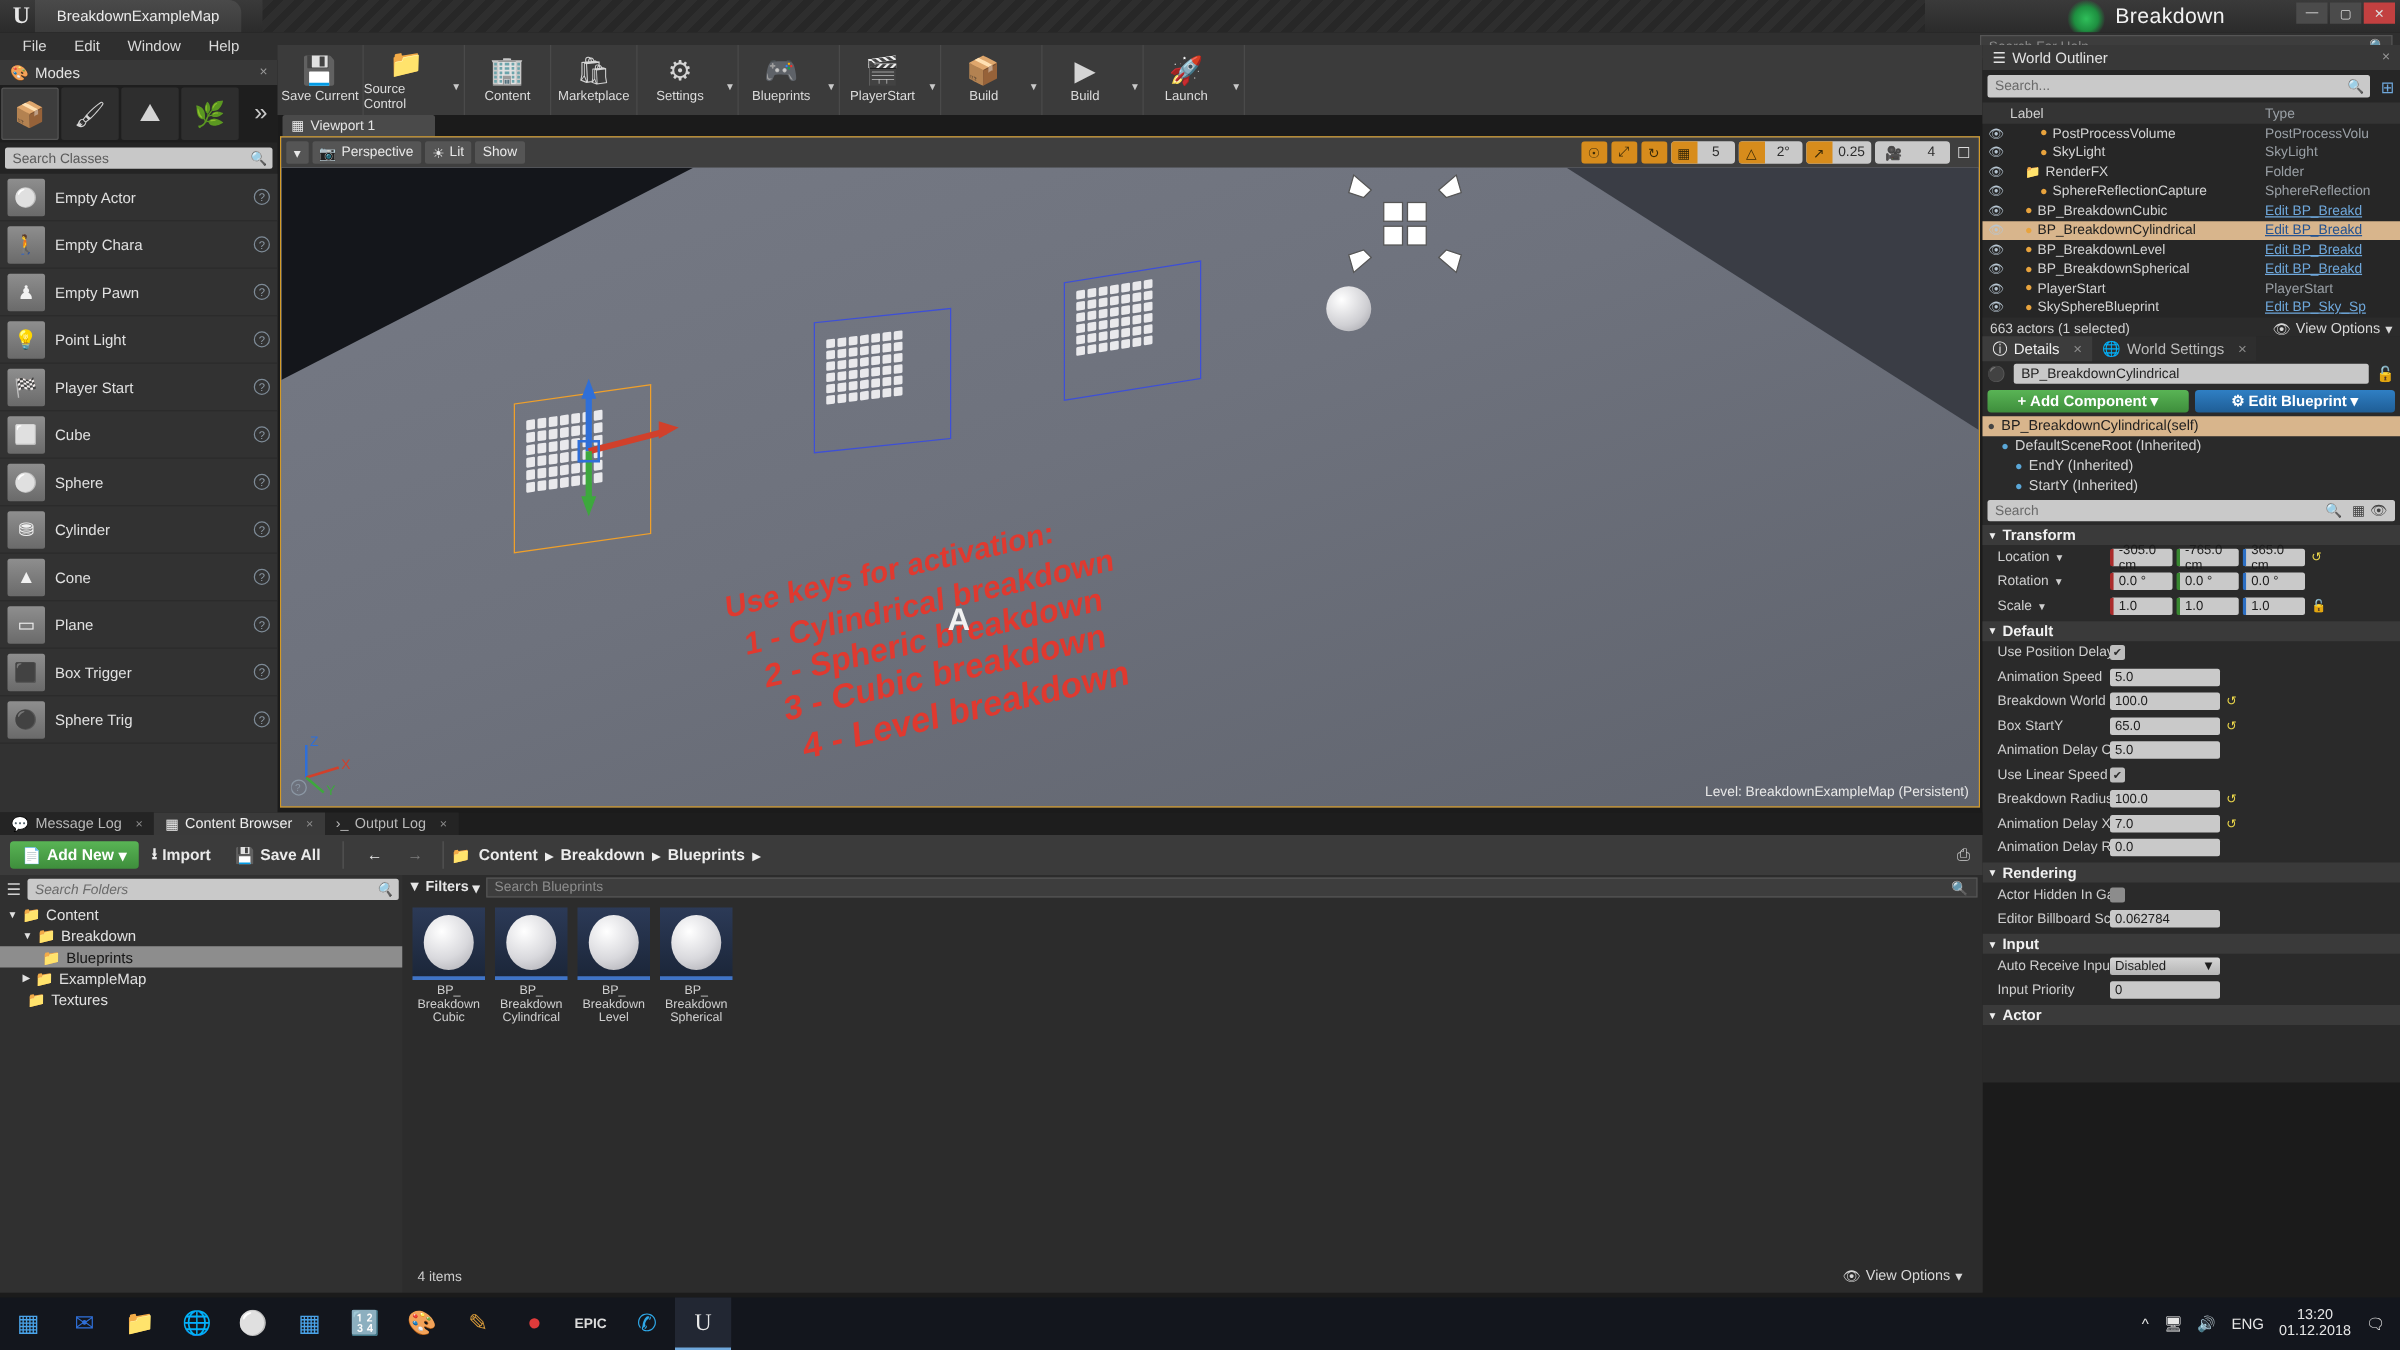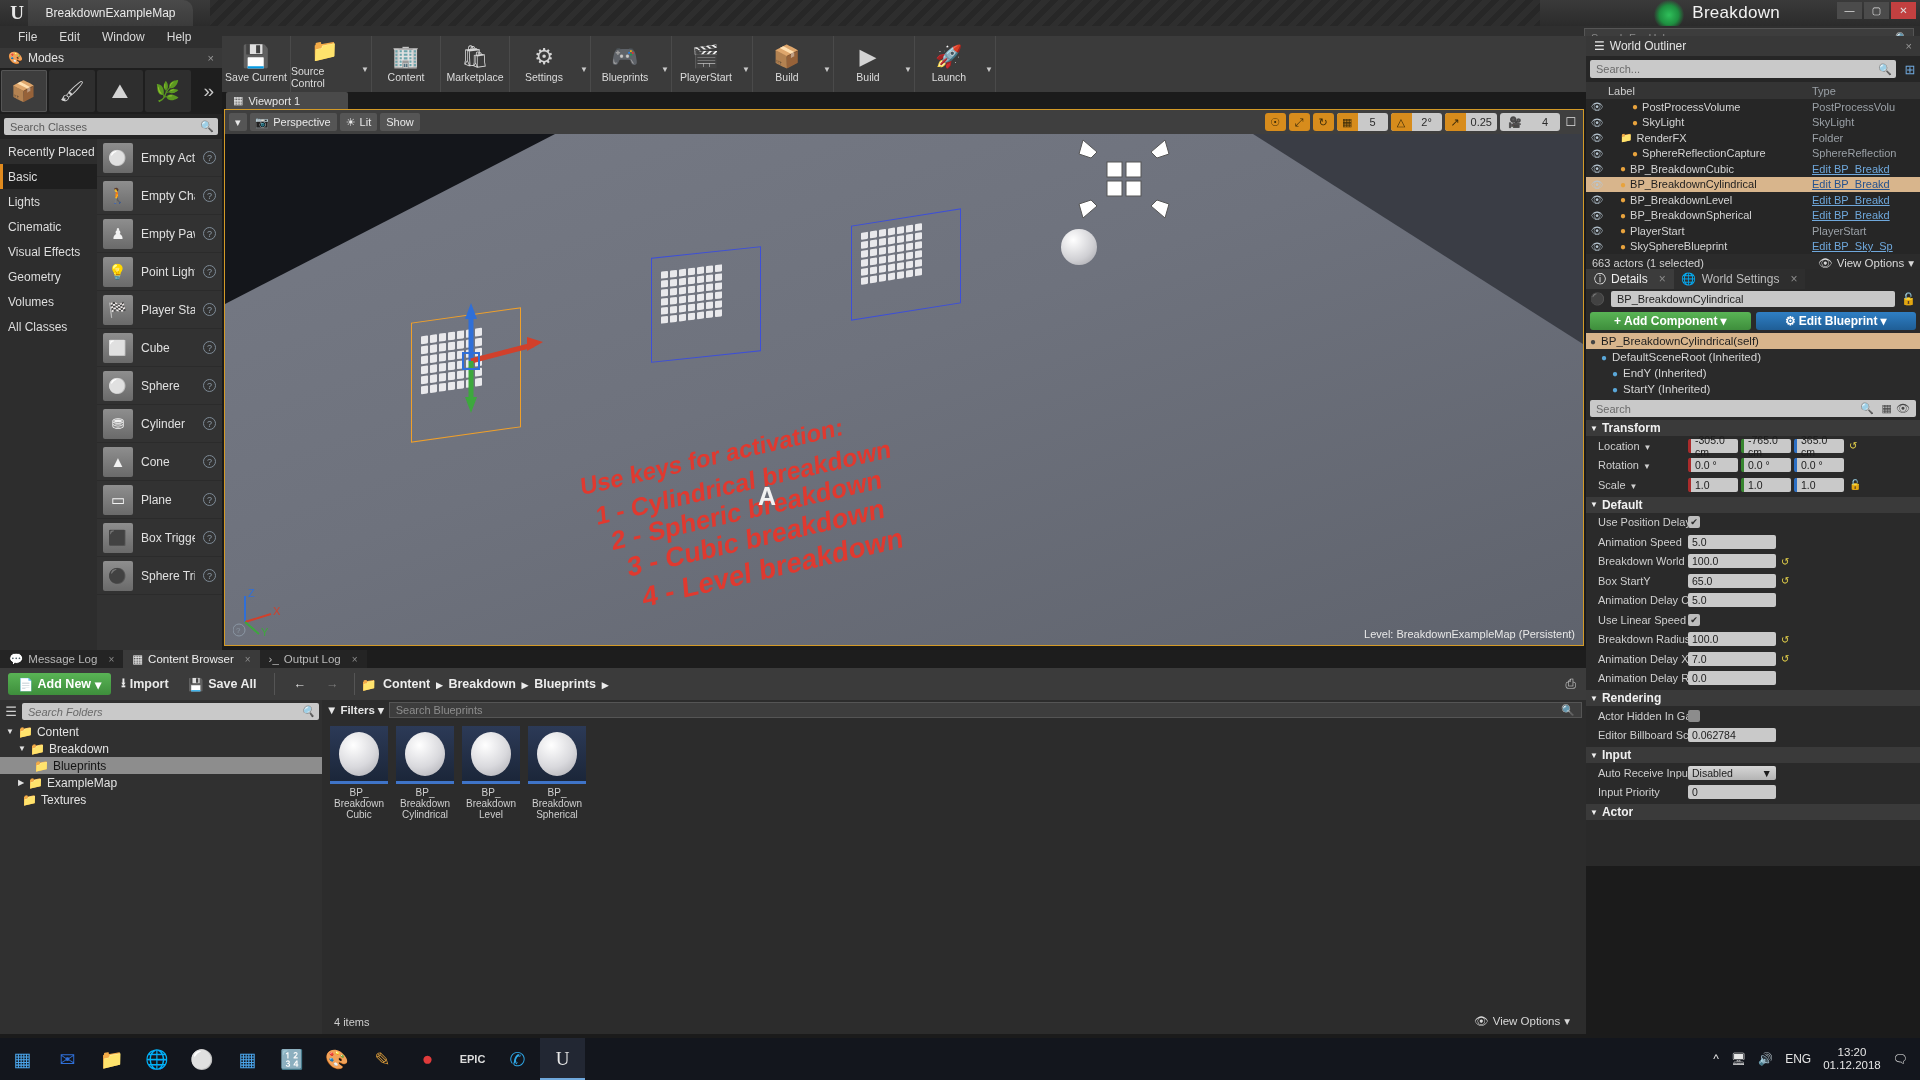--- a/index.html
+++ b/index.html
@@ -278,30 +278,20 @@
       <div class="modeicon">🖌</div>
       <div class="modeicon">⛰</div>
       <div class="modeicon">🌿</div>
       <div class="modemore">»</div>
     </div>
     <div class="searchclasses">
       <span>Search Classes</span>
       <span class="mag">🔍</span>
     </div>
     <div class="modesbody">
-      <div class="catcol">
-        <div class="cat">Recently Placed</div>
-        <div class="cat sel">Basic</div>
-        <div class="cat">Lights</div>
-        <div class="cat">Cinematic</div>
-        <div class="cat">Visual Effects</div>
-        <div class="cat">Geometry</div>
-        <div class="cat">Volumes</div>
-        <div class="cat">All Classes</div>
-      </div>
       <div class="actorcol" id="actor-list">
           <div class="actorrow">
             <div class="thumb">⚪</div>
             <div class="actorlabel">Empty Actor</div>
             <div class="qmark">?</div>
           </div>
           <div class="actorrow">
             <div class="thumb">🚶</div>
             <div class="actorlabel">Empty Chara</div>
             <div class="qmark">?</div>

